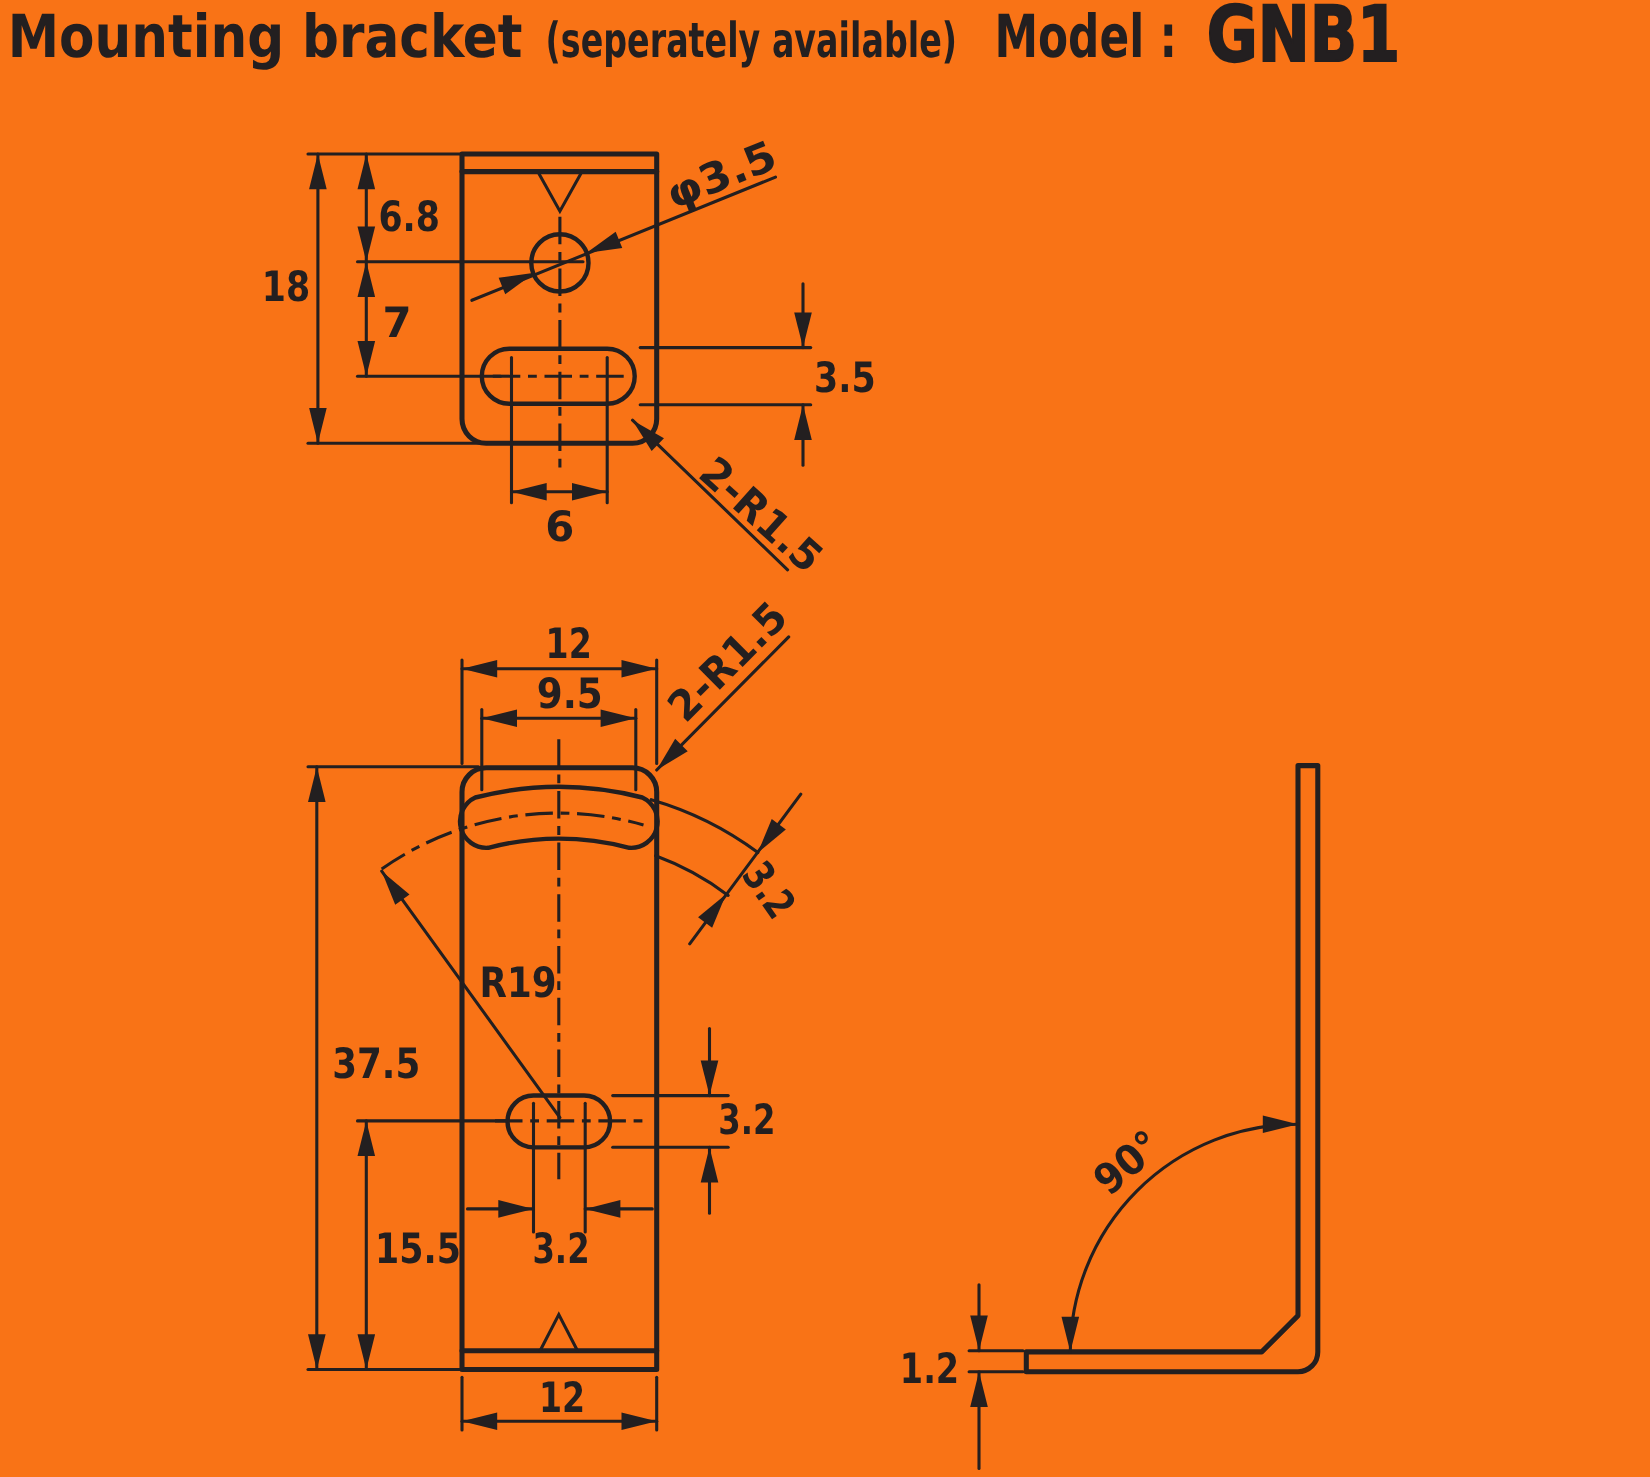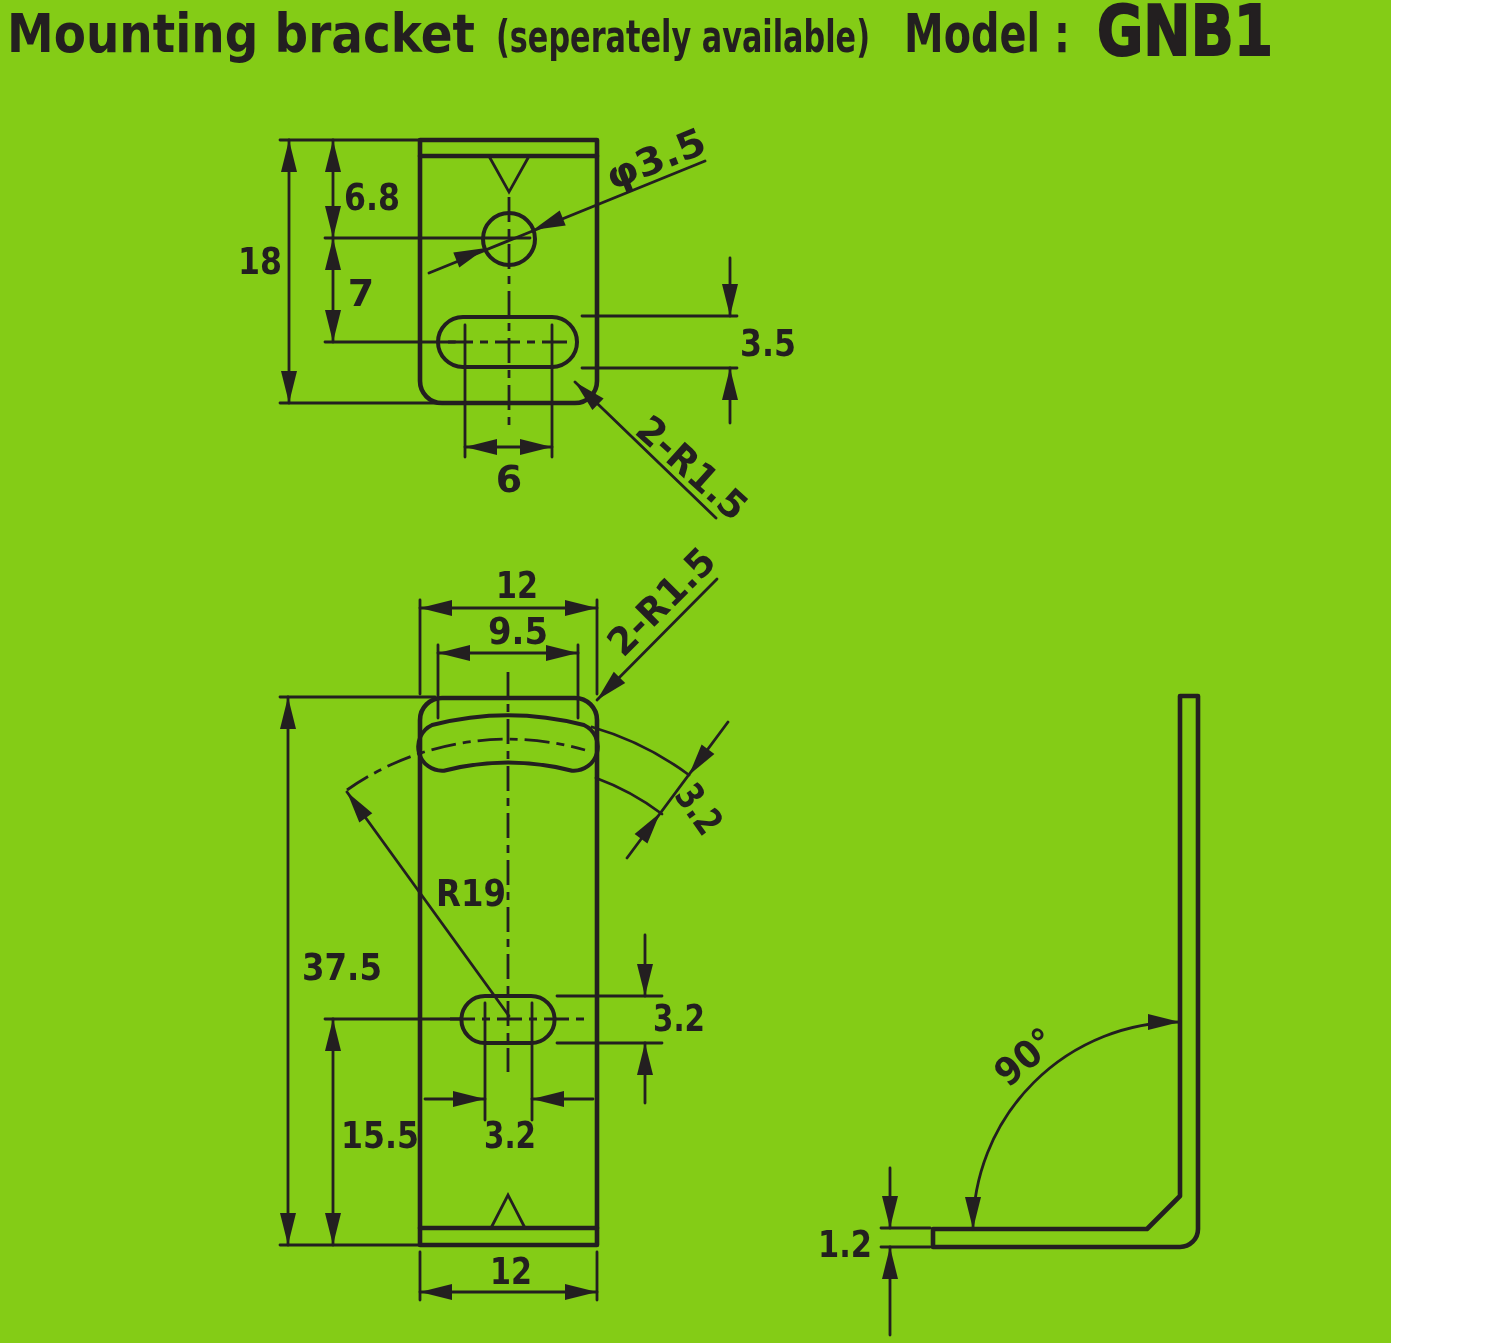--- a/index.html
+++ b/index.html
@@ -1,16 +1,16 @@
 <!DOCTYPE html>
 <html><head>
 <meta charset="utf-8">
 <style>
   html,body{margin:0;padding:0;background:#ffffff;}
-  .page{position:relative;width:1391px;height:1343px;background:#84cc16;overflow:hidden;}
+  .page{position:relative;width:1500px;height:1343px;background:#f97316;overflow:hidden;}
   svg{display:block;}
   .dim{font-family:"DejaVu Sans","Liberation Sans",sans-serif;font-weight:700;font-size:38px;fill:#231f20;text-anchor:middle;}
   .ttl{font-family:"DejaVu Sans","Liberation Sans",sans-serif;font-weight:700;fill:#231f20;}
   .ln{stroke:#231f20;fill:none;stroke-width:2.8;stroke-linecap:round;}
   .ol{stroke:#231f20;fill:none;stroke-width:4.6;stroke-linejoin:round;stroke-linecap:round;}
   .md{stroke:#231f20;fill:none;stroke-width:4;stroke-linecap:round;}
   .cl{stroke:#231f20;fill:none;stroke-width:2.8;stroke-dasharray:25 7 8 7;stroke-linecap:butt;}
   .ar{fill:#231f20;stroke:none;}
 </style>
 </head>

